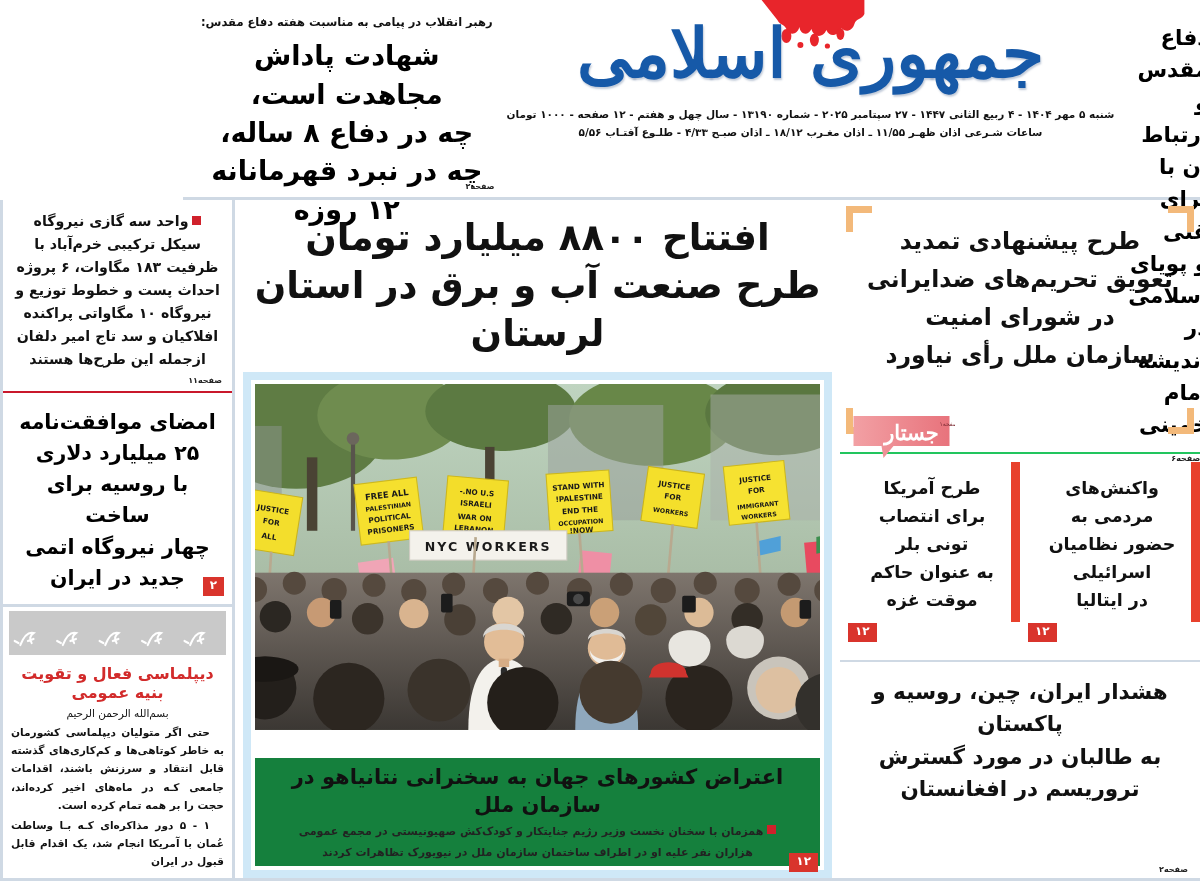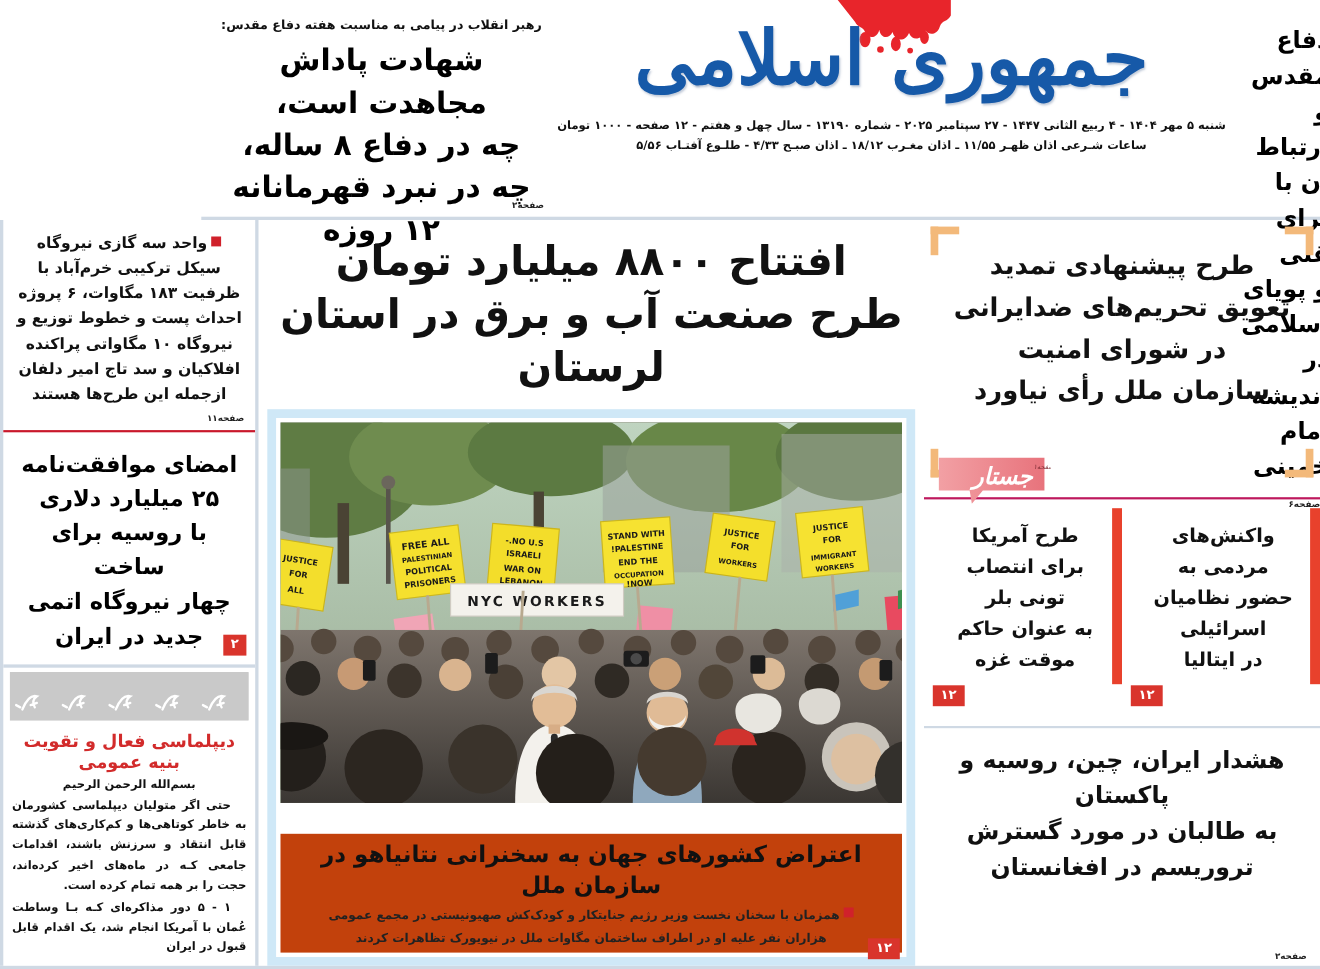--- a/index.html
+++ b/index.html
@@ -221,21 +221,21 @@
   .edit-title {
     color: #d22b2b;
     font-size: 16px;
     font-weight: 700;
     text-align: center;
     margin: 9px 6px 5px 6px;
   }
   .edit-bism {
     text-align: center;
     font-size: 10.5px;
-    font-weight: 700;
+    font-weight: 400;
     color: #111;
     margin-bottom: 4px;
   }
   .edit-body {
     font-size: 10.6px;
     line-height: 1.72;
     color: #111;
     text-align: justify;
     padding: 0 8px;
     font-weight: 600;
@@ -285,21 +285,21 @@
   }
   .photo {
     flex: 1;
     position: relative;
     overflow: hidden;
     background: #6f7f63;
     min-height: 200px;
   }
   .photo svg { width: 100%; height: 100%; display: block; }
   .cap-area {
-    background: #c2410c;
+    background: #15803d;
     padding: 6px 6px 4px 6px;
     position: relative;
     margin-top: 28px;
   }
   .cap-head {
     text-align: center;
     font-size: 21px;
     font-weight: 700;
     color: #111;
     line-height: 1.3;
@@ -346,28 +346,27 @@
   .c-tl { top: 6px;  left: 6px;   border-top-width: 7px; border-left-width: 7px; }
   .c-br { bottom: 6px; right: 6px; border-bottom-width: 7px; border-right-width: 7px; }
   .c-bl { bottom: 6px; left: 6px;  border-bottom-width: 7px; border-left-width: 7px; }
 
   .jostar {
     position: absolute;
     bottom: -18px;
     left: 8px;
     width: 107px;
     height: 42px;
-    font-style: italic;
   }
   .jostar svg { width: 100%; height: 100%; display: block; }
 
   .lc-two {
     display: flex;
     flex-direction: row-reverse;
-    border-top: 2px solid #be185d;
+    border-top: 2px solid #22c55e;
     height: 196px;
   }
   .lc-cell {
     flex: 1;
     position: relative;
     padding: 20px 14px 22px 18px;
     text-align: center;
   }
   .lc-cell-text {
     font-size: 17.5px;
@@ -721,21 +720,21 @@
               </g>
             </svg>
           </div>
 
           <div class="cap-area">
             <div class="cap-head">اعتراض کشورهای جهان به سخنرانی نتانیاهو در سازمان ملل</div>
             <div class="cap-sub">
               <span class="bullet-sq"></span><span>همزمان با سخنان نخست وزیر رژیم جنایتکار و کودک‌کش صهیونیستی در مجمع عمومی</span>
             </div>
             <div class="cap-sub" style="padding:0 14px;">
-              <span>هزاران نفر علیه او در اطراف ساختمان مگاوات ملل در نیویورک تظاهرات کردند</span>
+              <span>هزاران نفر علیه او در اطراف ساختمان سازمان ملل در نیویورک تظاهرات کردند</span>
             </div>
             <span class="badge-red cap-badge">۱۲</span>
           </div>
         </div>
       </div>
     </div>
 
     <div class="col-left">
 
       <div class="lc-top">

